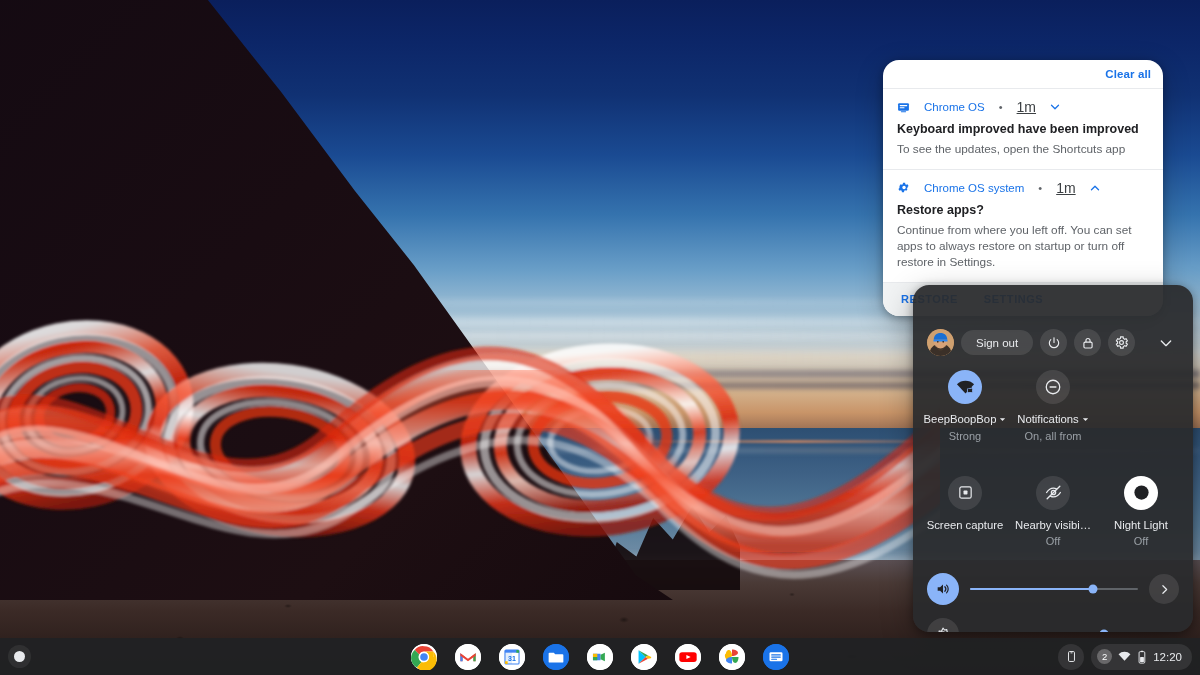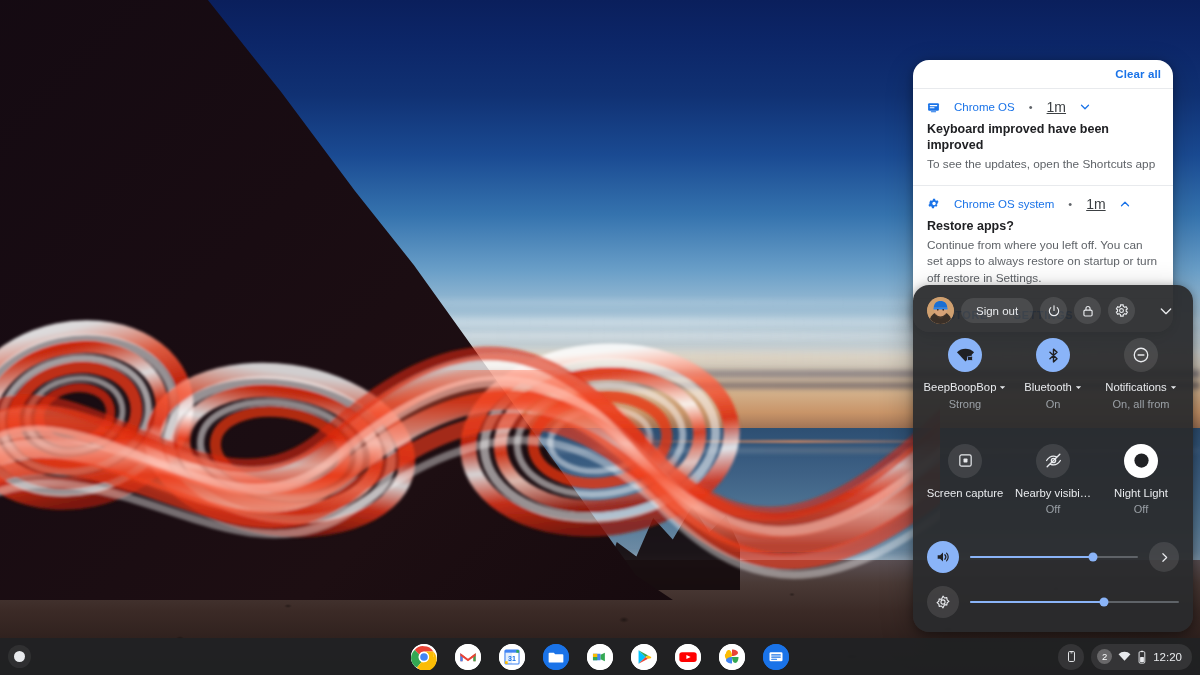--- a/index.html
+++ b/index.html
@@ -91,21 +91,21 @@
     position:absolute; left:0px; top:500px; width:120px; height:80px;
     background:#1a0f10; opacity:.85;
     clip-path:polygon(0% 100%, 10% 50%, 30% 66%, 48% 38%, 70% 60%, 88% 44%, 100% 70%, 100% 100%);
   }
 
   
   #lightpaint { position:absolute; left:-20px; top:300px; width:960px; height:300px; }
 
   
   #notif-panel {
-    position:absolute; left:913px; top:60px; width:260px;
+    position:absolute; left:883px; top:60px; width:280px;
     background:#fff; border-radius:16px; overflow:hidden;
     box-shadow:0 2px 10px rgba(0,0,0,.30), 0 8px 28px rgba(0,0,0,.22);
   }
   .notif-top { height:28px; display:flex; align-items:center; justify-content:flex-end; padding:0 12px; }
   .clear-all {
     color:#1a73e8; font-size:11.5px; font-weight:bold; letter-spacing:.1px;
     cursor:pointer; background:none; border:none; font-family:inherit;
   }
   .notif-card { border-top:1px solid #e8eaed; padding:10px 14px 12px 14px; }
   .notif-head { display:flex; align-items:center; gap:14px; margin-bottom:7px; }
@@ -127,21 +127,21 @@
   .nicon { width:13px; height:13px; flex:none; display:block; }
 
   
   #quick-settings {
     position:absolute; left:913px; top:285px; width:280px; height:347px;
     background:rgba(41,42,45,.94);
     border-radius:16px; overflow:hidden;
     box-shadow:0 2px 10px rgba(0,0,0,.35), 0 10px 32px rgba(0,0,0,.30);
     color:#e8eaed;
   }
-  .qs-header { display:flex; align-items:center; gap:7px; padding:12px 12px 0 14px; }
+  .qs-header { display:flex; align-items:center; gap:7px; padding:12px 12px 0 14px;margin-top:32px; }
   .avatar {
     width:27px; height:27px; border-radius:50%; flex:none;
     overflow:hidden; position:relative; background:#b7875f;
   }
   .sign-out {
     height:25px; padding:0 15px; border-radius:13px;
     background:rgba(255,255,255,.10); border:none; color:#e8eaed;
     font-size:11.5px; cursor:pointer; font-family:inherit;
     display:flex; align-items:center;
   }
@@ -436,34 +436,20 @@
       </span>
       <span class="tile-lbl">
         <span class="txt">BeepBoopBop</span>
         <svg class="caret" viewBox="0 0 8 8">
             <path d="M1 2.6 L4 5.6 L7 2.6Z" fill="#e8eaed"></path>
           </svg>
       </span>
       <span class="tile-sub">Strong</span>
     </button>
 
-    <button class="qs-tile">
-      <span class="tile-ic on">
-        <svg width="17" height="17" viewBox="0 0 24 24" fill="none" stroke="#202124" stroke-width="2" stroke-linejoin="round" stroke-linecap="round">
-          <path d="M7 7.5 17 16.5 12 21V3l5 4.5L7 16.5"></path>
-        </svg>
-      </span>
-      <span class="tile-lbl">
-        <span class="txt">Bluetooth</span>
-        <svg class="caret" viewBox="0 0 8 8">
-            <path d="M1 2.6 L4 5.6 L7 2.6Z" fill="#e8eaed"></path>
-          </svg>
-      </span>
-      <span class="tile-sub">On</span>
-    </button>
 
     <button class="qs-tile">
       <span class="tile-ic">
         <svg width="18" height="18" viewBox="0 0 24 24" fill="none" stroke="#e8eaed" stroke-width="1.7">
           <circle cx="12" cy="12" r="9"></circle>
             <path d="M7.5 12h9"></path>
         </svg>
       </span>
       <span class="tile-lbl">
         <span class="txt">Notifications</span>

